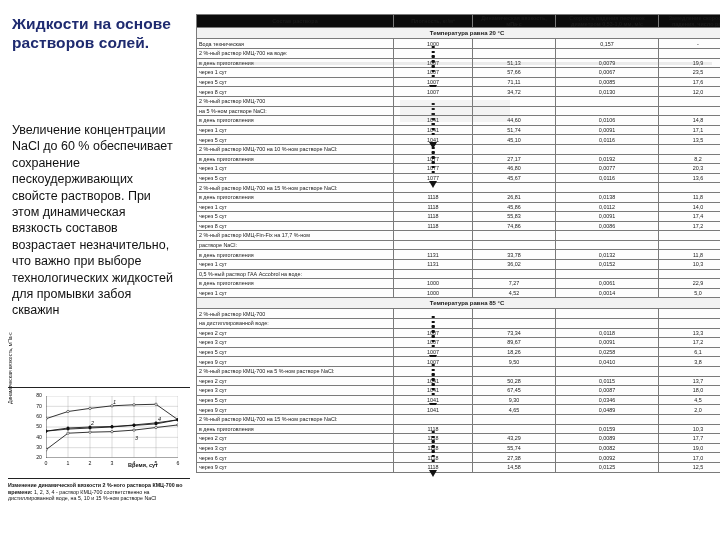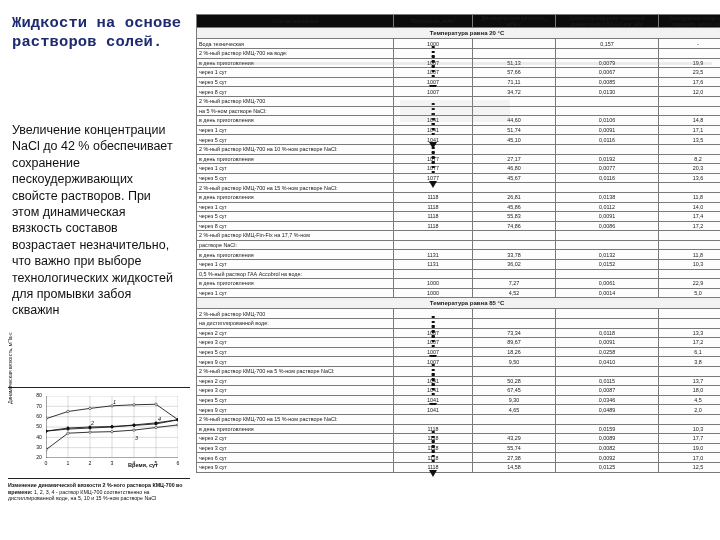--- a/index.html
+++ b/index.html
@@ -11,21 +11,21 @@
     position:relative;
   }
   
   #left-col{
     position:absolute;left:0;top:0;width:195px;height:540px;
     background:#fff;
   }
   #slide-title{
     position:absolute;left:12px;top:14px;width:175px;
     font-size:15.5px;line-height:19px;font-weight:bold;
-    color:#1f2b70;letter-spacing:.1px;font-family:Liberation Mono, monospace;
+    color:#1f2b70;letter-spacing:.1px;
   }
   #body-text{
     position:absolute;left:12px;top:122px;width:165px;
     font-size:12.5px;line-height:16.4px;color:#111;
   }
   
   #chart-block{
     position:absolute;left:8px;top:387px;width:182px;height:148px;
   }
   #chart-figure{
@@ -119,21 +119,21 @@
   
   .smudge{position:absolute;background:rgba(140,140,140,.16);pointer-events:none;}
 </style>
 </head>
 <body>
 
 <div id="left-col">
 
   <div id="slide-title">Жидкости на основе растворов солей.</div>
 
-  <div id="body-text">Увеличение концентрации NaCl до 42 % обеспечивает сохранение пескоудерживающих свойстe растворов. При этом динамическая вязкость составов возрастает незначительно, что важно при выборе технологических жидкостей для промывки забоя скважин</div>
+  <div id="body-text">Увеличение концентрации NaCl до 60 % обеспечивает сохранение пескоудерживающих свойстe растворов. При этом динамическая вязкость составов возрастает незначительно, что важно при выборе технологических жидкостей для промывки забоя скважин</div>
 
   <div id="chart-block">
     <div id="chart-figure">
       <div id="y-axis-title">Динамическая вязкость, мПа·с</div>
       <div id="x-axis-title">Время, сут</div>
       <div id="plot-area">
         <svg id="chart-svg" width="132" height="62" viewBox="0 0 132 62">
             <line x1="0" x2="132" y1="62" y2="62" stroke="#222" stroke-width="0.8"></line>
             <line x1="0" x2="132" y1="51.66666666666667" y2="51.66666666666667" stroke="#9a9a9a" stroke-width="0.35"></line>
             <line x1="0" x2="132" y1="41.333333333333336" y2="41.333333333333336" stroke="#9a9a9a" stroke-width="0.35"></line>

